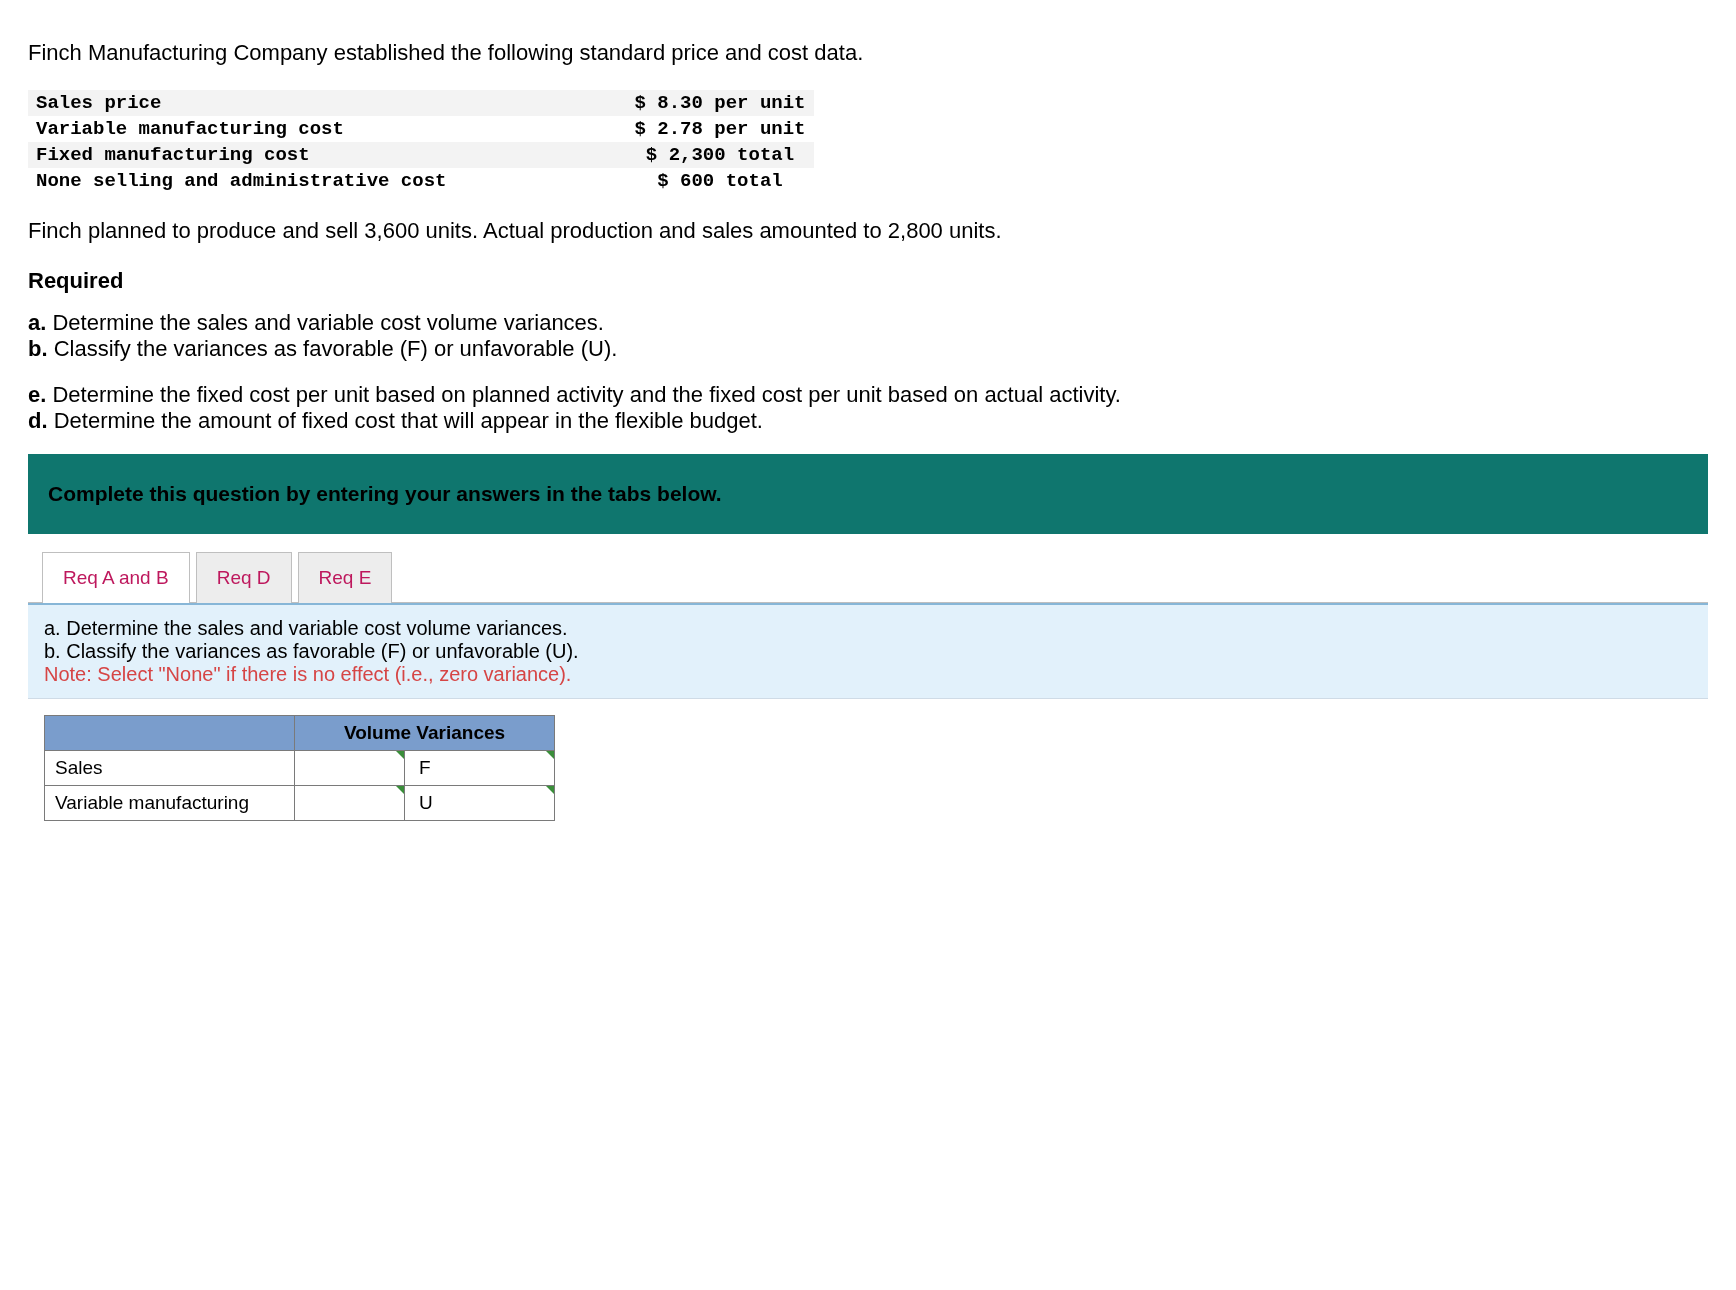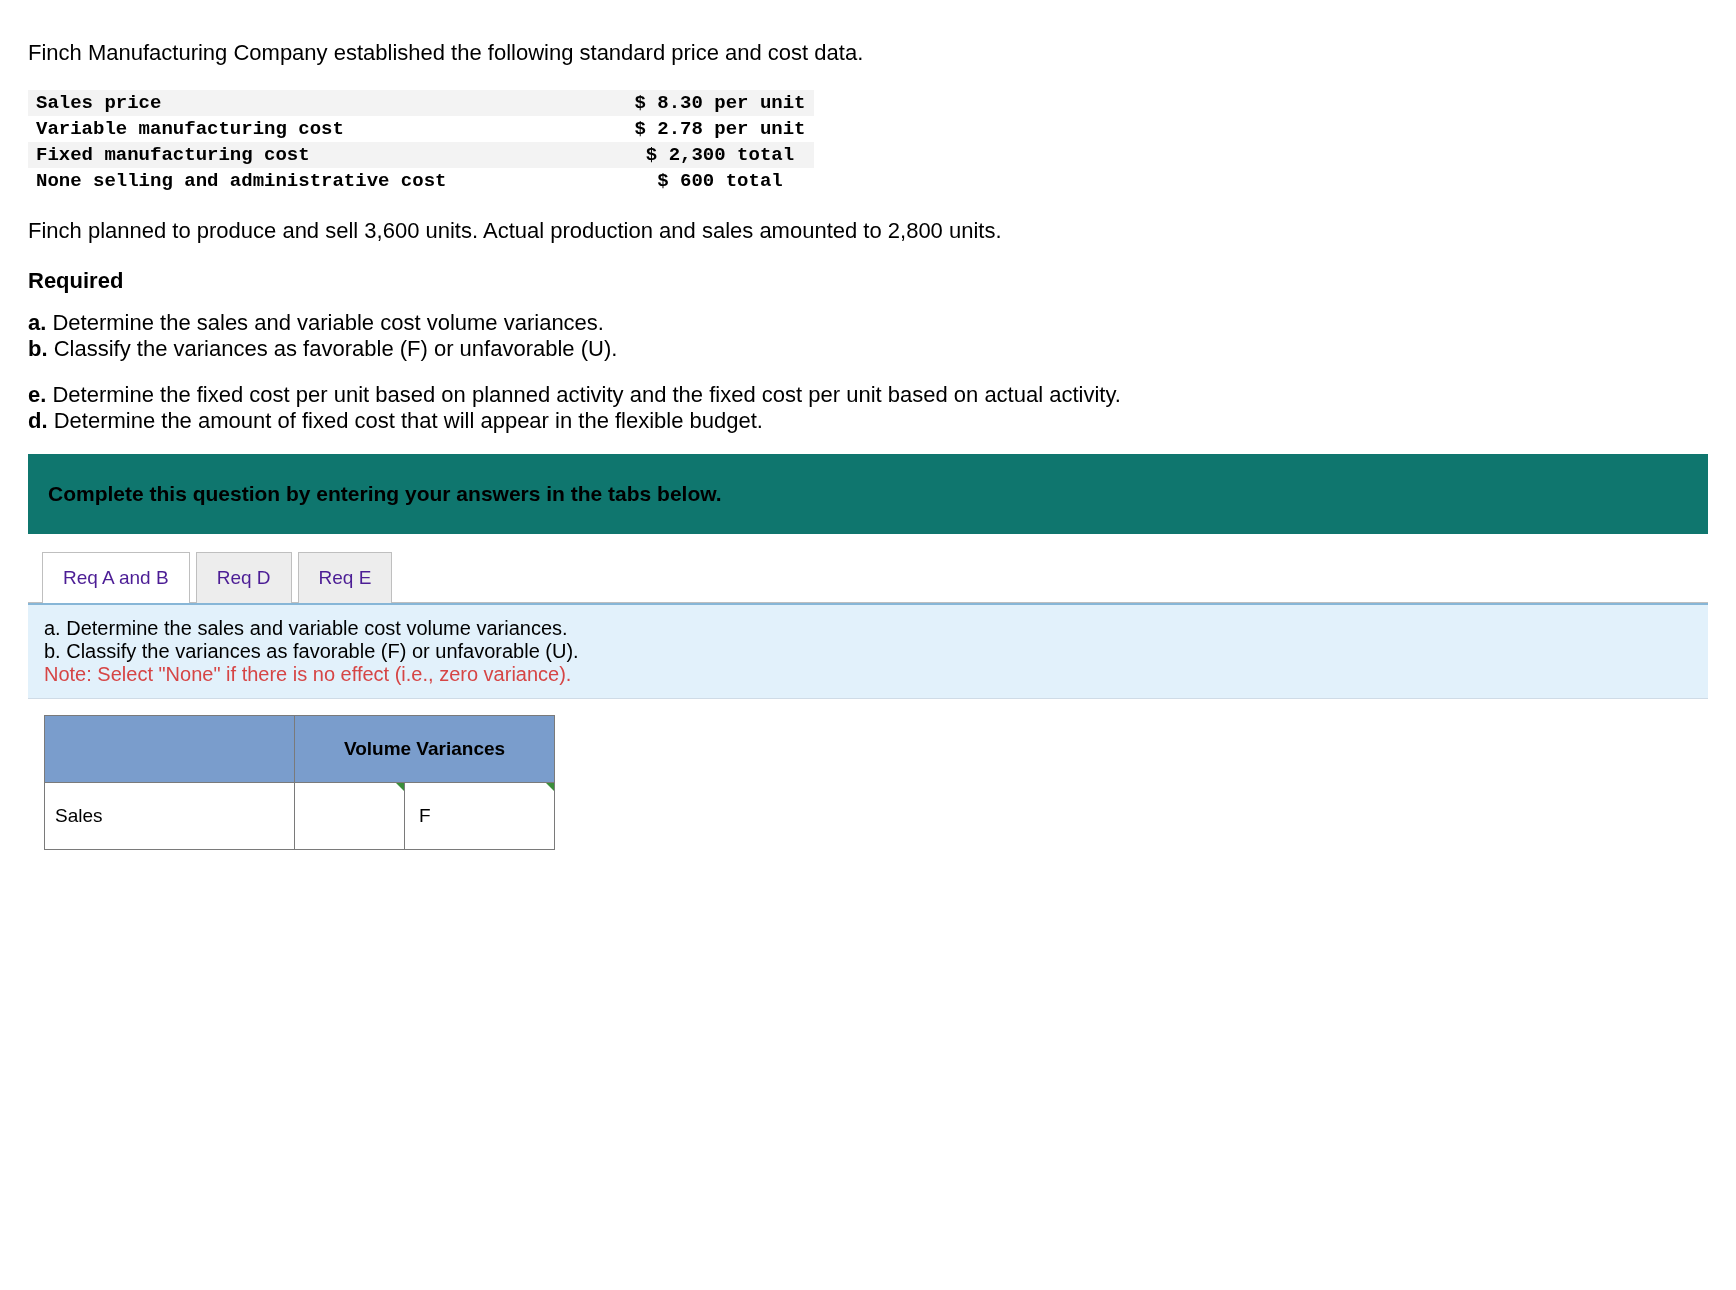--- a/index.html
+++ b/index.html
@@ -29,21 +29,21 @@
   background: #0f766e;
   padding: 28px 20px;
   font-weight: bold;
   font-size: 21px;
   margin-top: 20px;
 }
 .tabs { display: flex; margin-top: 18px; margin-left: 14px; }
 .tab {
   padding: 14px 20px;
   font-size: 19px;
-  color: #4c1d95;
+  color: #be185d;
   cursor: pointer;
 }
 .tab.active { background: #fff; border: 1px solid #bfbfbf; border-bottom: none; }
 .tab.inactive { background: #ededed; border: 1px solid #bfbfbf; border-bottom: none; margin-left: 6px; }
 .tab-panel {
   border-top: 1px solid #bfbfbf;
   margin-top: -1px;
 }
 .tab-instructions {
   background: #e2f1fb;
@@ -54,21 +54,21 @@
 }
 .tab-instructions .note { color: #d64545; }
 .answer-table {
   border-collapse: collapse;
   margin-top: 16px;
   margin-left: 16px;
   font-size: 19px;
 }
 .answer-table th, .answer-table td {
   border: 1px solid #7a7a7a;
-  padding: 22px 10px;
+  padding: 6px 10px;
 }
 .answer-table th { background: #7a9dcc; font-weight: bold; text-align: center; }
 .answer-table td.label { background: #fff; text-align: left; width: 250px; }
 .answer-table td.input-cell { background: #fff; width: 110px; position: relative; }
 .answer-table td.select-cell { background: #fff; width: 150px; position: relative; text-align: left; padding-left: 14px; }
 .cell-indicator {
   position: absolute;
   top: 0; right: 0;
   width: 0; height: 0;
   border-left: 8px solid transparent;
@@ -141,15 +141,26 @@
       <td class="label">Sales</td>
       <td class="input-cell">
         <span class="cell-indicator"></span>
         <span></span>
       </td>
       <td class="select-cell">
         <span class="cell-indicator"></span>
         <span>F</span>
       </td>
     </tr>
+    <tr>
+      <td class="label">Variable manufacturing</td>
+      <td class="input-cell">
+        <span class="cell-indicator"></span>
+        <span></span>
+      </td>
+      <td class="select-cell">
+        <span class="cell-indicator"></span>
+        <span>U</span>
+      </td>
+    </tr>
   </tbody>
     </table>
 </div>
 
 </body></html>

